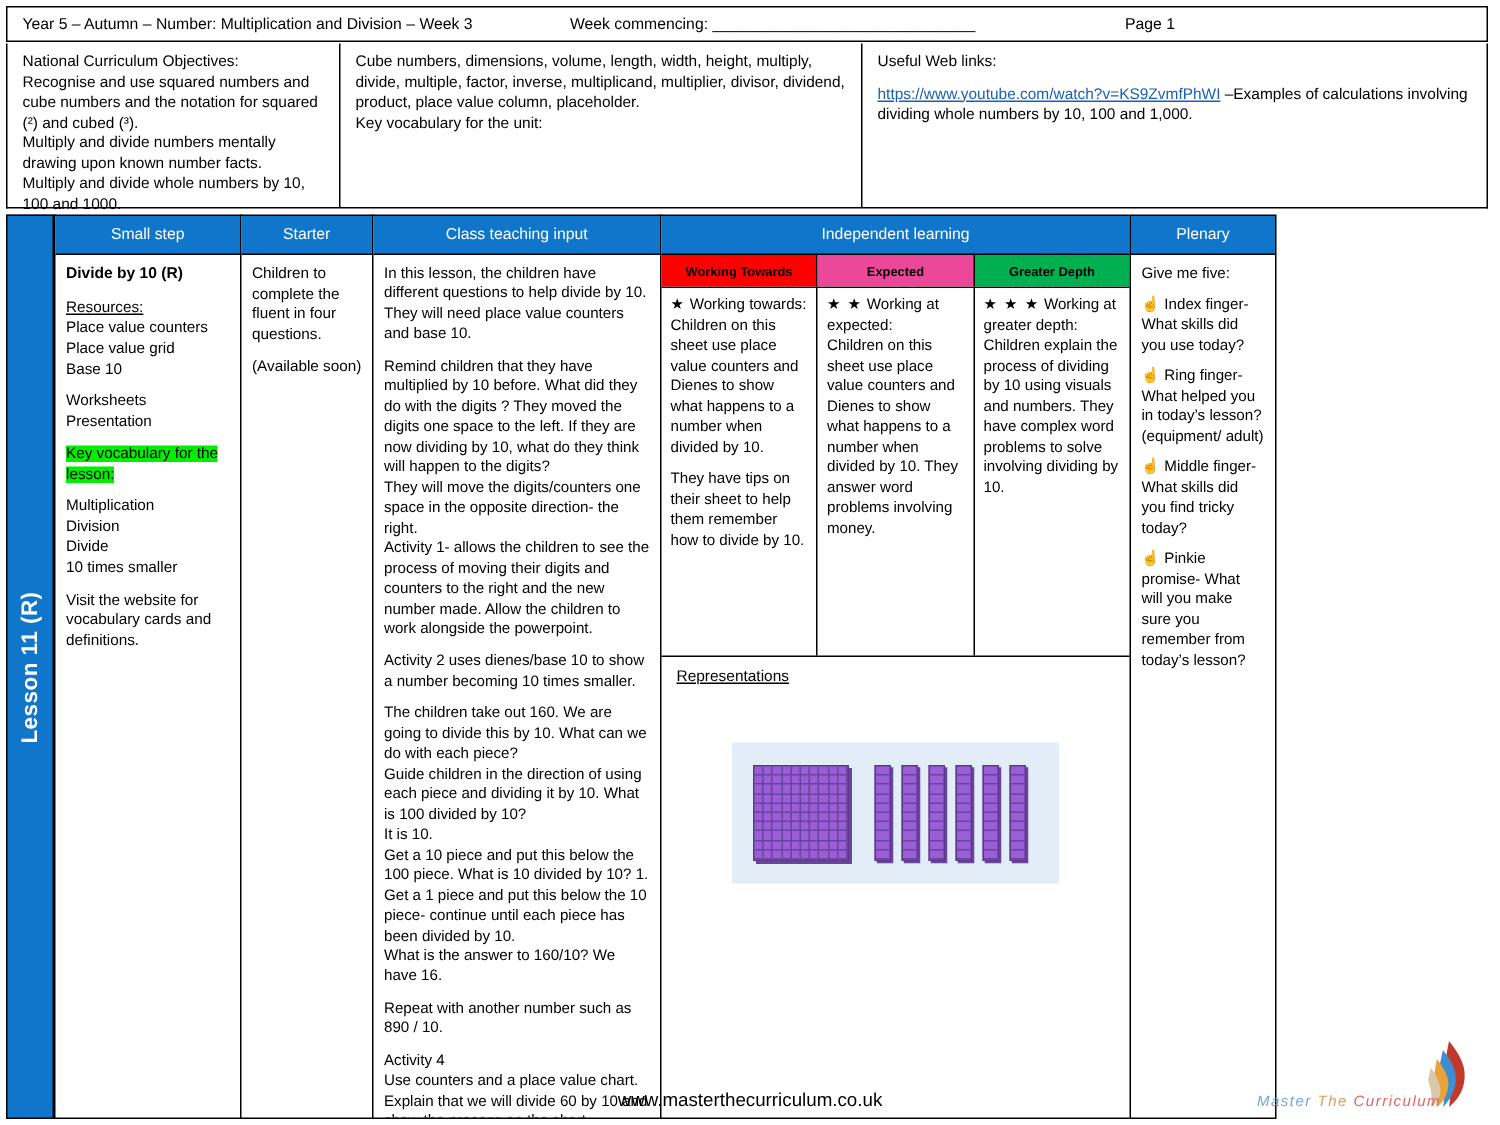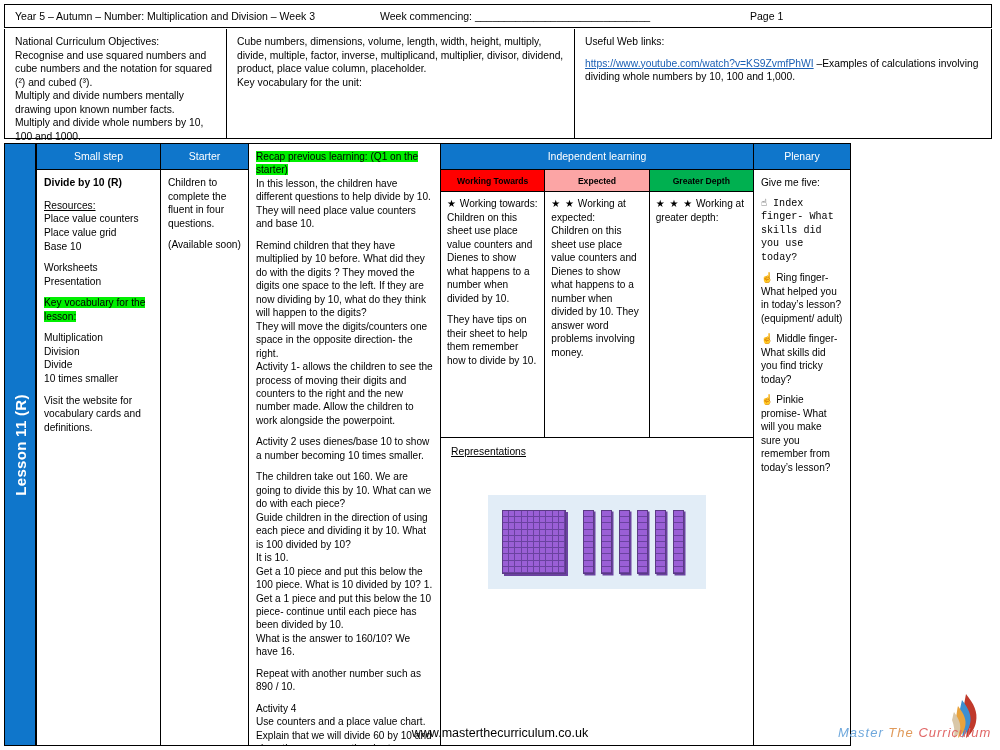--- a/index.html
+++ b/index.html
@@ -48,21 +48,21 @@
 
   
   .c-teach .col-body{font-size:10.1px;line-height:1.335;}
 
   
   .indep-wrap{flex:1;display:flex;flex-direction:column;}
   .diff-head{display:flex;height:21px;border-bottom:1.5px solid #000;}
   .dh{flex:1;display:flex;align-items:center;justify-content:center;font-size:8.6px;font-weight:bold;border-right:1.5px solid #000;box-sizing:border-box;}
   .dh:last-child{border-right:none;}
   .dh.wt{background:#ff0000;}
-  .dh.ex{background:#fca5a5;}
+  .dh.ex{background:#ec4899;}
   .dh.gd{background:#00b050;}
   .diff-body{display:flex;height:245px;border-bottom:1.5px solid #000;}
   .db{flex:1;padding:5px 6px;font-size:10.1px;line-height:1.34;border-right:1.5px solid #000;box-sizing:border-box;}
   .db:last-child{border-right:none;}
   .db p{margin:0;}
   .stars{letter-spacing:1px;font-size:10px;}
   .repr{flex:1;padding:8px 10px;}
   .repr-title{text-decoration:underline;font-size:10.3px;}
 
   
@@ -73,21 +73,21 @@
   .rod{width:9px;height:62px;background:#9a5fd6;border:1px solid #5b3a85;display:grid;grid-template-rows:repeat(10,1fr);box-shadow:1.5px 1.5px 0 #6a42a0;}
   .rod i{border-bottom:1px solid #6a42a0;}
 
   
   .c-plenary .col-body{font-size:10.1px;line-height:1.34;}
   .hand{font-size:10px;}
 
   
   .site{position:absolute;left:0;top:726px;width:1000px;text-align:center;font-size:12.5px;}
   .logo{position:absolute;right:12px;bottom:4px;width:150px;height:56px;}
-  .logo-text{position:absolute;left:0;bottom:6px;font-size:13px;font-style:italic;letter-spacing:1px;white-space:nowrap;}
+  .logo-text{position:absolute;left:0;bottom:6px;font-size:10px;font-style:italic;letter-spacing:1px;white-space:nowrap;}
   .lt1{color:#6fa8dc;}.lt2{color:#e09a5a;}.lt3{color:#e06666;}
 </style>
 </head>
 <body>
 
 <div class="page">
 
   <div class="top-row">
     <div class="top-cell tc-title">Year 5 – Autumn – Number: Multiplication and Division – Week 3</div>
     <div class="top-cell tc-wc">Week commencing: ______________________________</div>
@@ -144,22 +144,22 @@
     <div class="col c-starter">
       <div class="col-head">Starter</div>
       <div class="col-body">
         <p>Children to complete the fluent in four questions.</p>
         <div class="gap"></div>
         <p>(Available soon)</p>
       </div>
     </div>
 
     <div class="col c-teach">
+      <div class="col-head">Class teaching input</div>
       <div class="col-body">
-        <p><span class="hl">Recap previous learning: (Q1 on the starter)</span></p>
         <p>In this lesson, the children have different questions to help divide by 10. They will need place value counters and base 10.</p>
         <div class="gap"></div>
         <p style="white-space:pre-line">Remind children that they have multiplied by 10 before. What did they do with the digits ? They moved the digits one space to the left. If they are now dividing by 10, what do they think will happen to the digits?
 They will move the digits/counters one space in the opposite direction- the right.
 Activity 1- allows the children to see the process of moving their digits and counters to the right and the new number made. Allow the children to work alongside the powerpoint.</p>
         <div class="gap"></div>
         <p>Activity 2  uses dienes/base 10 to show a number becoming 10 times smaller.</p>
         <div class="gap"></div>
         <p style="white-space:pre-line">The children take out 160. We are going to divide this by 10. What can we do with each piece?
 Guide children in the direction of using each piece and dividing it by 10. What is 100 divided by 10?
@@ -189,20 +189,21 @@
             <p>Children on this sheet use place value counters and Dienes to show what happens to a number when divided by 10.</p>
             <div class="gap"></div>
             <p>They have tips on their sheet to help them remember how to divide by 10.</p>
           </div>
           <div class="db">
             <p><span class="stars">★ ★</span> <span>Working at expected:</span></p>
             <p>Children on this sheet use place value counters and Dienes to show what happens to a number when divided by 10. They answer word problems involving money.</p>
           </div>
           <div class="db">
             <p><span class="stars">★ ★ ★</span> <span>Working at greater depth:</span></p>
+            <p>Children explain the process of dividing by 10 using visuals and numbers. They have complex word problems to solve involving dividing by 10.</p>
           </div>
         </div>
         <div class="repr">
           <div class="repr-title">Representations</div>
           <div class="blocks">
             <div class="flat" id="flat">
                 <i></i>
                 <i></i>
                 <i></i>
                 <i></i>
@@ -380,21 +381,21 @@
           </div>
         </div>
       </div>
     </div>
 
     <div class="col c-plenary last">
       <div class="col-head">Plenary</div>
       <div class="col-body">
         <p>Give me five:</p>
         <div id="plenary-items">
-            <div style="margin-top: 7px; font-family: Liberation Mono, monospace;"><span class="hand">☝ </span><span>Index finger- What skills did you use today?</span></div>
+            <div style="margin-top: 7px;"><span class="hand">☝ </span><span>Index finger- What skills did you use today?</span></div>
             <div style="margin-top: 7px;"><span class="hand">☝ </span><span>Ring finger- What helped you in today’s lesson? (equipment/ adult)</span></div>
             <div style="margin-top: 7px;"><span class="hand">☝ </span><span>Middle finger- What skills did you find tricky today?</span></div>
             <div style="margin-top: 7px;"><span class="hand">☝ </span><span>Pinkie promise- What will you make sure you remember from today’s lesson?</span></div>
           </div>
       </div>
     </div>
 
   </div>
 
   <div class="site">www.masterthecurriculum.co.uk</div>

